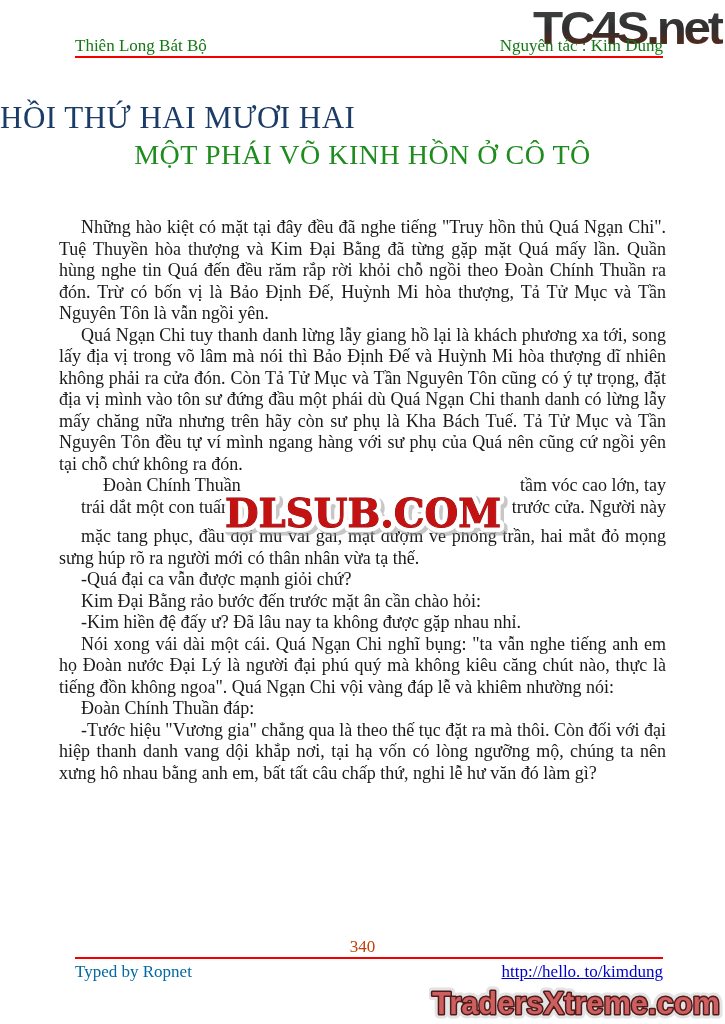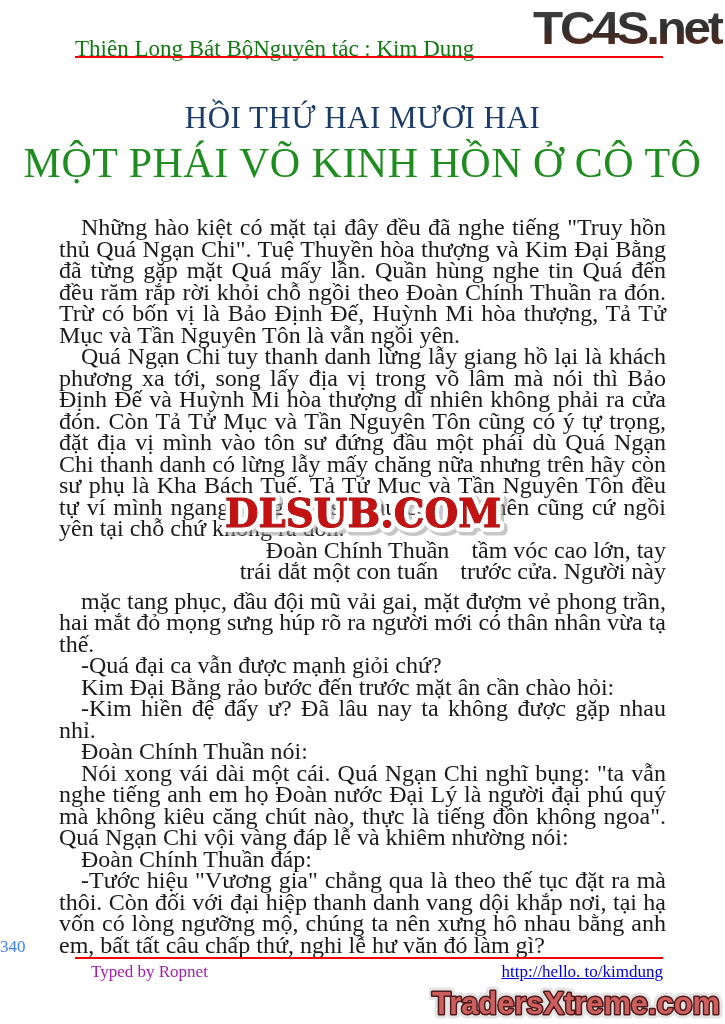--- a/index.html
+++ b/index.html
@@ -9,59 +9,59 @@
     margin:0 auto;
     background:#ffffff;
     overflow:hidden;
     font-family:"Liberation Serif", serif;
     color:#1a1a1a;
   }
   
   .tc4s-logo{position:absolute;top:2px;right:2px;}
   .header-row{
     position:absolute;top:36px;left:75px;right:62px;
-    display:flex;
-    font-size:23px;color:#147814;
+    display:flex;justify-content:space-between;
+    font-size:17px;color:#147814;
   }
   .rule{position:absolute;left:75px;right:62px;height:2px;background:#f20000;}
   .top-rule{top:56px;}
   
   .chapter-title-1{
     position:absolute;top:100px;left:0;width:100%;
-    text-align:center;font-size:31px;color:#1c3c68;
+    text-align:left;font-size:31px;color:#1c3c68;
     letter-spacing:0.5px;margin:0;font-weight:normal;
   }
   .chapter-title-2{
     position:absolute;top:139px;left:0;width:100%;
-    text-align:center;font-size:42px;color:#1f8c1f;
+    text-align:center;font-size:28px;color:#1f8c1f;
     letter-spacing:0.5px;margin:0;font-weight:normal;
   }
   
   .body-text{
     position:absolute;top:217px;left:59px;width:607px;
-    font-size:24px;line-height:21.5px;text-align:justify;
+    font-size:18px;line-height:21.5px;text-align:justify;
   }
   .body-text p{margin:0;text-indent:22px;}
   .split-para{text-indent:0;}
-  .split-line{display:flex;justify-content:flex-end;}
+  .split-line{display:flex;justify-content:space-between;}
   .split-line .indent-pad{padding-left:22px;}
   .split-rest{display:block;text-align:justify;margin-top:8px;}
   
   .watermark{position:absolute;left:218px;top:489px;pointer-events:none;}
   
   .page-number{
     position:absolute;top:937px;left:0;width:100%;
-    font-size:17px;color:#3b82f6;
+    text-align:center;font-size:17px;color:#c2410c;
   }
   .bottom-rule{top:957px;}
   .footer-row{
     position:absolute;top:962px;left:75px;right:62px;
     display:flex;justify-content:space-between;font-size:17px;
   }
-  .typed-by{color:#a21caf;margin-left:16px;}
+  .typed-by{color:#0369a1;}
   .footer-link{color:#0000cc;text-decoration:underline;cursor:pointer;padding-left:45px;}
   .traders-logo{position:absolute;right:1px;top:984px;}
 </style>
 </head>
 <body>
 
 <div class="page">
 
   <svg class="tc4s-logo" width="192" height="52" viewBox="0 0 192 52">
     <defs>
@@ -96,21 +96,20 @@
       <span class="split-line">
         <span>trái dắt một con tuấn</span>
         <span>trước cửa. Người này</span>
       </span>
       <span class="split-rest">mặc tang phục, đầu đội mũ vải gai, mặt đượm vẻ phong trần, hai mắt đỏ mọng sưng húp rõ ra người mới có thân nhân vừa tạ thế.</span>
     </p>
 
     <p>-Quá đại ca vẫn được mạnh giỏi chứ?</p>
     <p>Kim Đại Bằng rảo bước đến trước mặt ân cần chào hỏi:</p>
     <p>-Kim hiền đệ đấy ư? Đã lâu nay ta không được gặp nhau nhỉ.</p>
-    <p>Đoàn Chính Thuần nói:</p>
     <p>Nói xong vái dài một cái. Quá Ngạn Chi nghĩ bụng: "ta vẫn nghe tiếng anh em họ Đoàn nước Đại Lý là người đại phú quý mà không kiêu căng chút nào, thực là tiếng đồn không ngoa". Quá Ngạn Chi vội vàng đáp lễ và khiêm nhường nói:</p>
     <p>Đoàn Chính Thuần đáp:</p>
     <p>-Tước hiệu "Vương gia" chẳng qua là theo thế tục đặt ra mà thôi. Còn đối với đại hiệp thanh danh vang dội khắp nơi, tại hạ vốn có lòng ngưỡng mộ, chúng ta nên xưng hô nhau bằng anh em, bất tất câu chấp thứ, nghi lễ hư văn đó làm gì?</p>
   </div>
 
   <div class="watermark">
     <svg width="292" height="52" viewBox="0 0 292 52">
       <text x="148" y="41" text-anchor="middle" font-family="DejaVu Serif, serif" font-size="40" font-weight="bold" textLength="276" lengthAdjust="spacingAndGlyphs" fill="none" stroke="#9a9a9a" stroke-width="11" stroke-linejoin="round" opacity="0.55">DLSUB.COM</text>
       <text x="145" y="38" text-anchor="middle" font-family="DejaVu Serif, serif" font-size="40" font-weight="bold" textLength="276" lengthAdjust="spacingAndGlyphs" fill="#ffffff" stroke="#ffffff" stroke-width="10" stroke-linejoin="round">DLSUB.COM</text>
       <text x="145" y="38" text-anchor="middle" font-family="DejaVu Serif, serif" font-size="40" font-weight="bold" textLength="276" lengthAdjust="spacingAndGlyphs" fill="#c41212" stroke="#8a0c0c" stroke-width="1" paint-order="stroke">DLSUB.COM</text>

